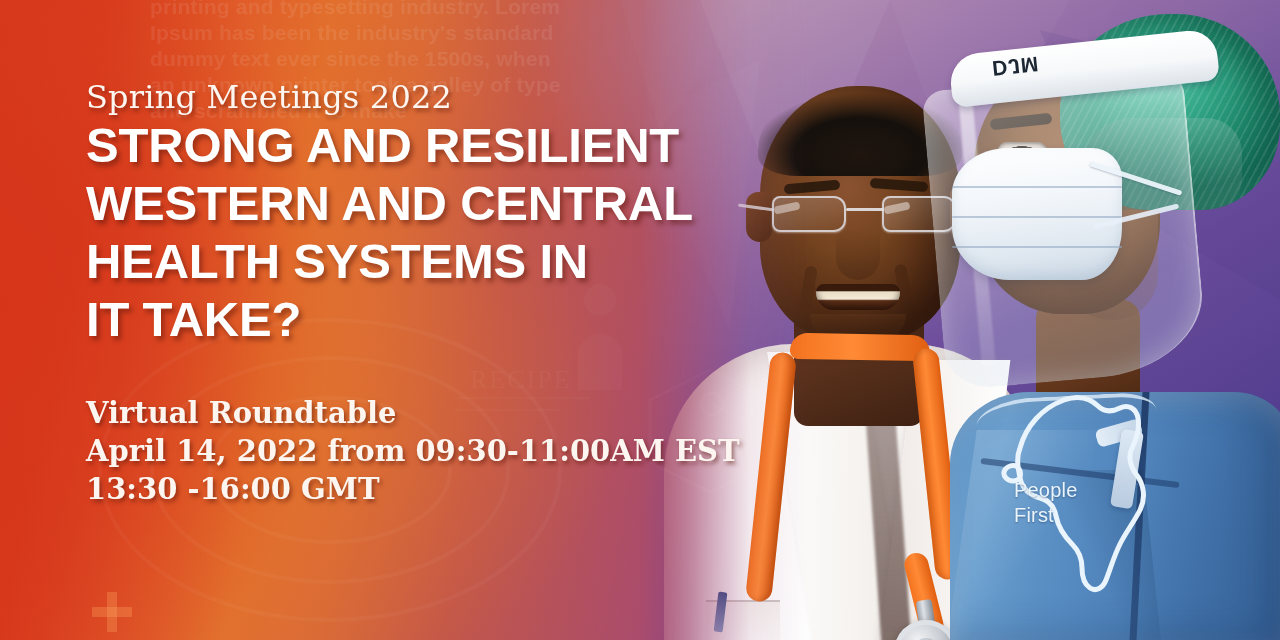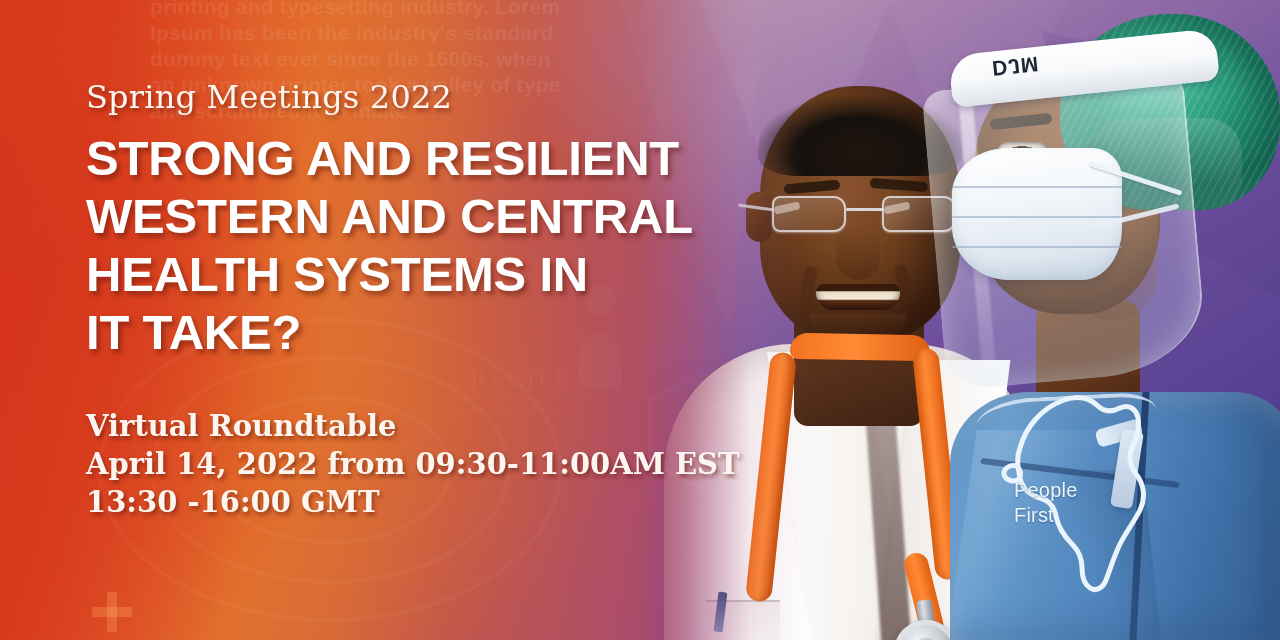--- a/index.html
+++ b/index.html
@@ -357,21 +357,21 @@
     position:absolute; left:86px; top:78px; width:700px;
     z-index:40;
   }
   .eyebrow{
     font-family:"DejaVu Serif", serif;
     font-weight:400; font-size:32px; line-height:38px;
     color:#fdf6f0; letter-spacing:.2px;
     text-shadow:2px 3px 4px rgba(90,20,10,.55);
   }
   .headline{
-    margin-top:13px;
+    margin-top:0;
     font-family:"Liberation Sans", sans-serif;
     font-weight:700; font-size:49px; line-height:58px;
     color:#ffffff; letter-spacing:-.2px;
     text-transform:uppercase;
     text-shadow:3px 4px 5px rgba(90,20,10,.50);
     white-space:nowrap;
   }
   .headline .ln{ display:block; }
   .detail{
     margin-top:46px;

